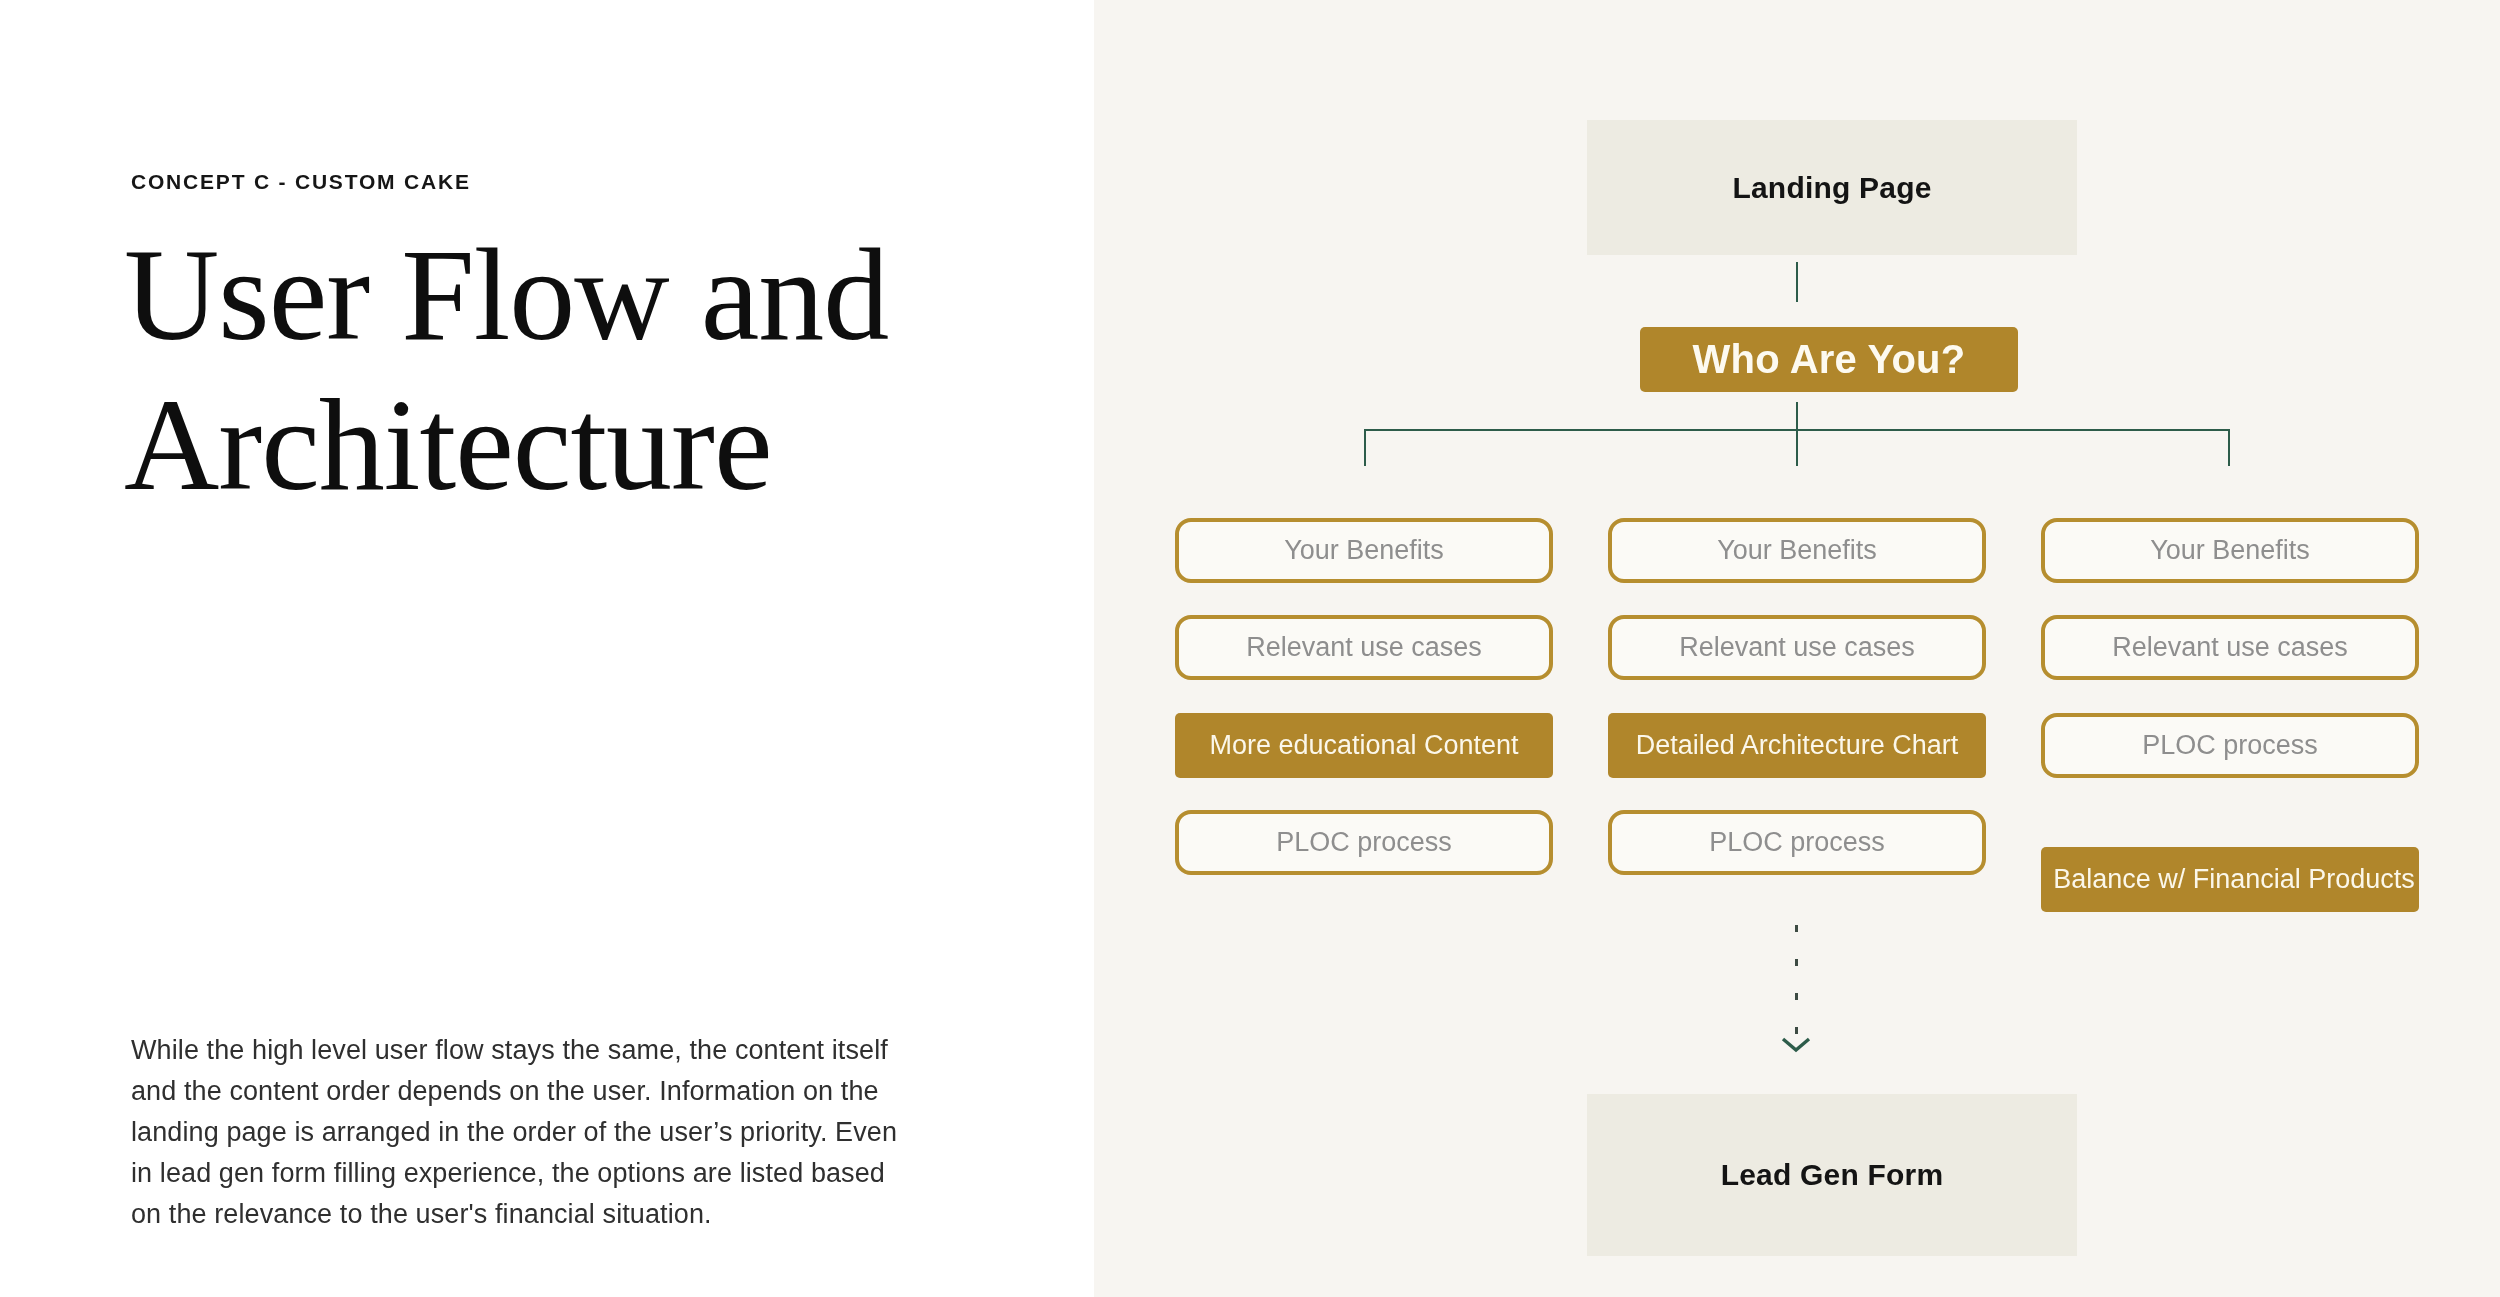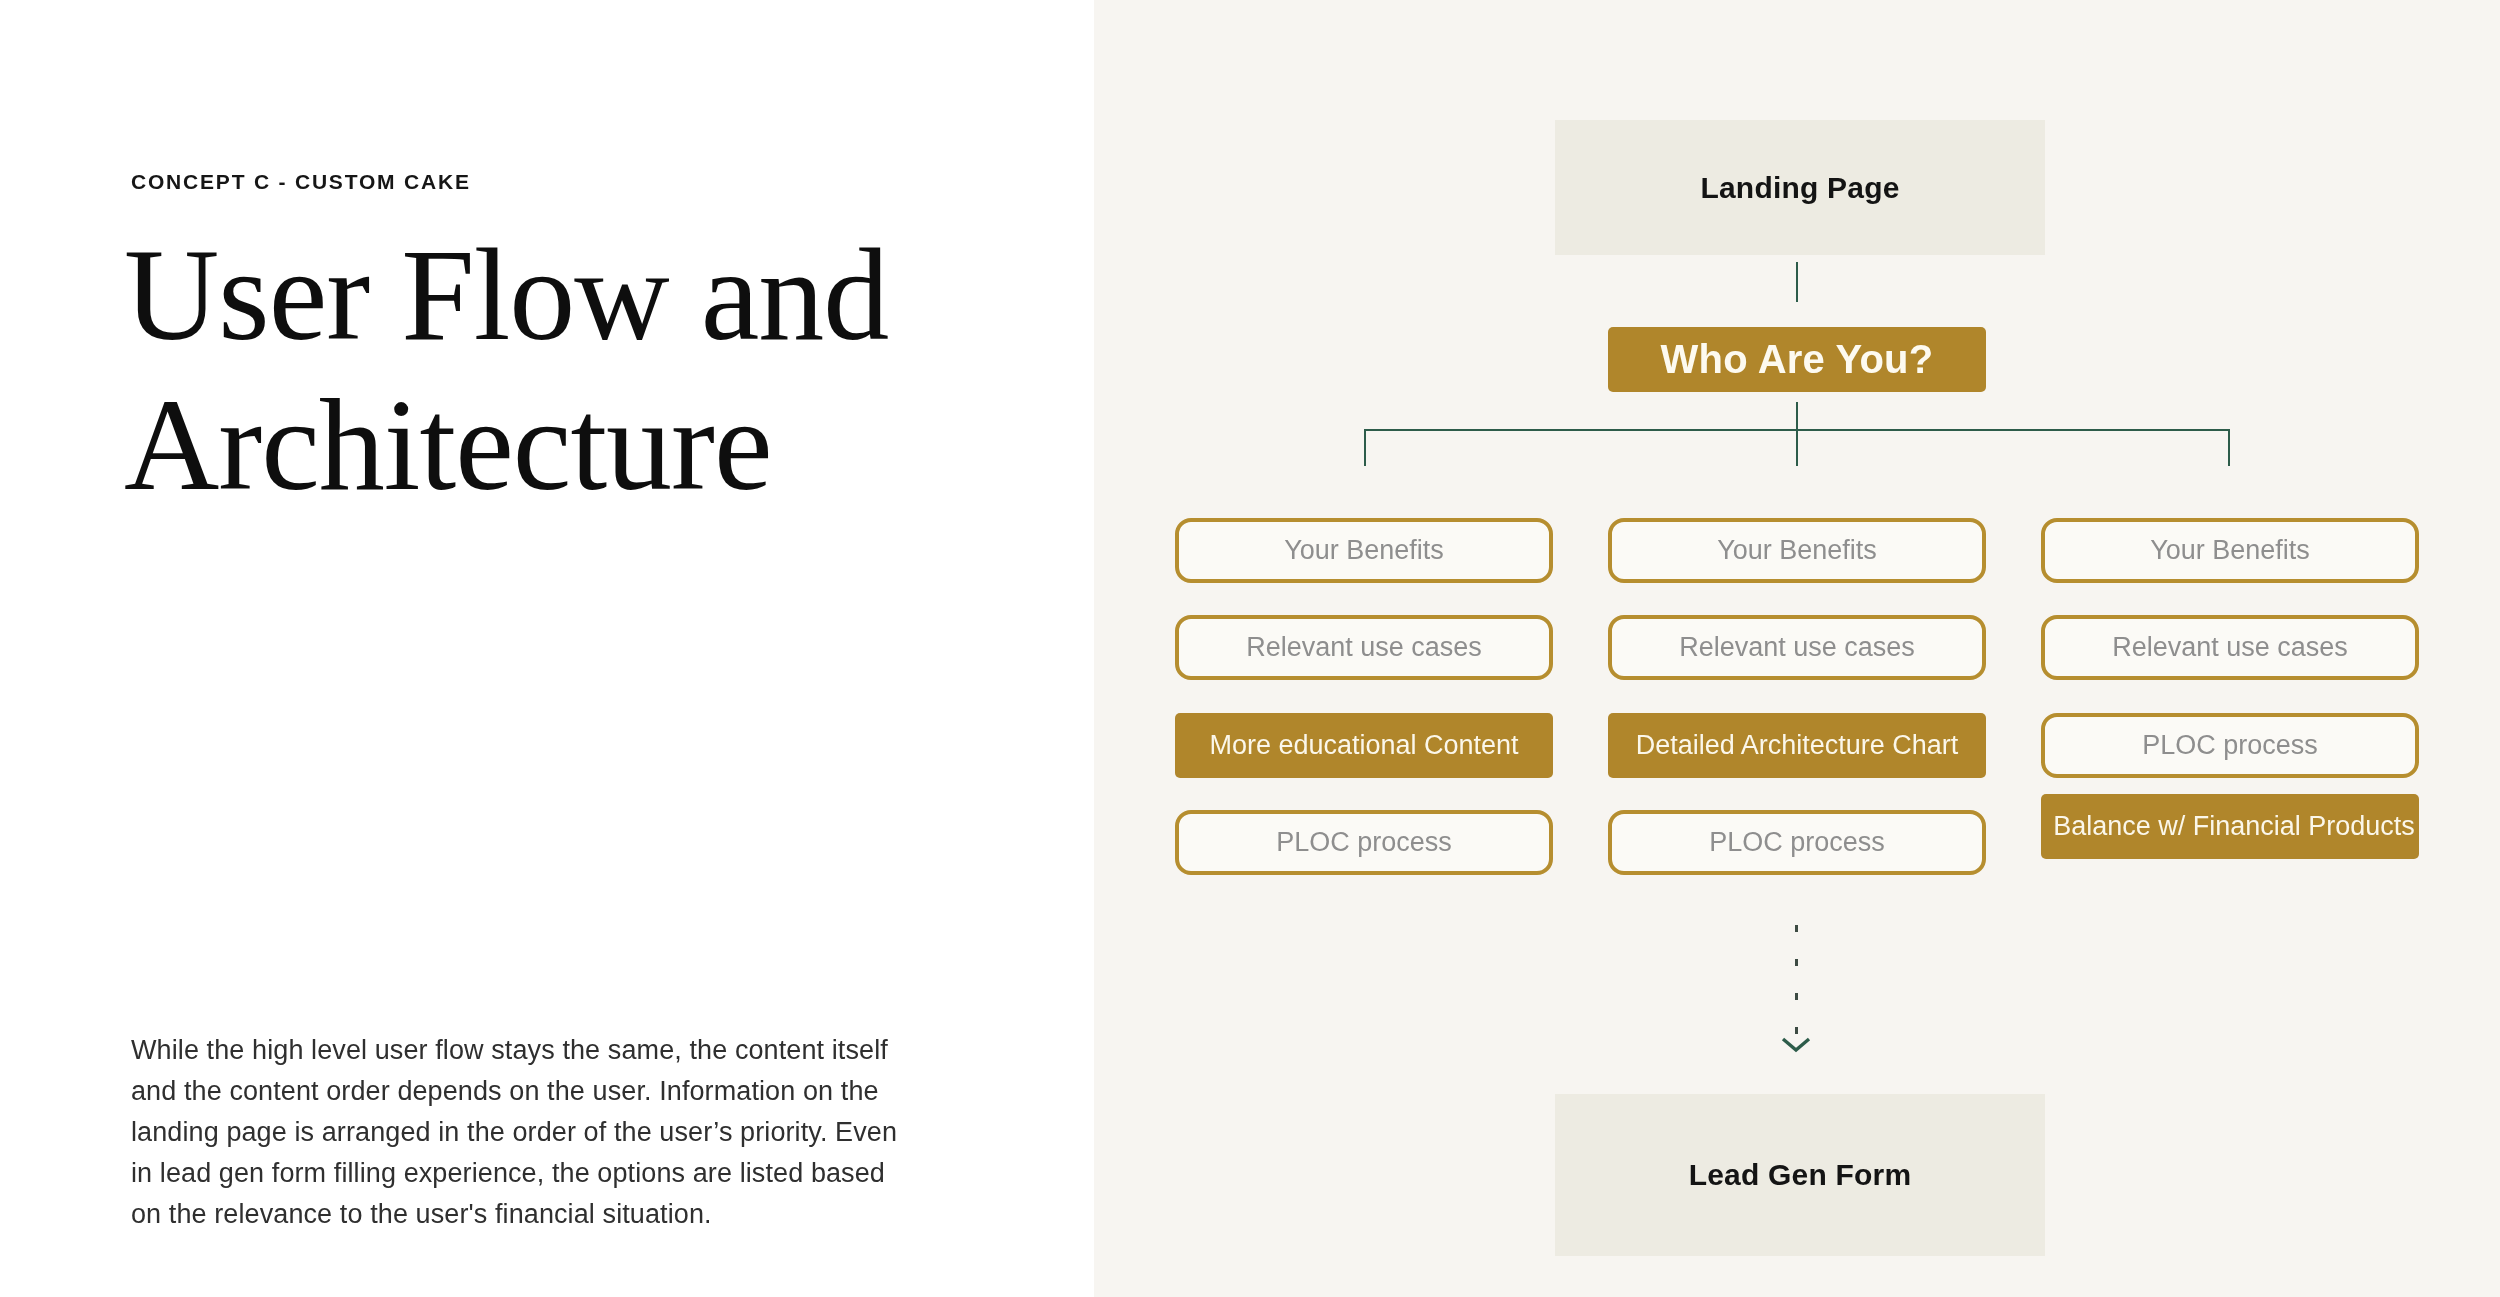--- a/index.html
+++ b/index.html
@@ -41,20 +41,21 @@
   }
 
   
   .right-panel{
     position:absolute;left:1094px;top:0;width:1406px;height:1297px;
     background:var(--panel-bg);
   }
   .node{
     position:absolute;display:flex;align-items:center;justify-content:center;
     text-align:right;
+    margin-left:32px;
   }
   .node.beige{
     background:var(--beige);color:#141414;
     font-size:30px;font-weight:700;letter-spacing:0.2px;
   }
   #landing{left:461px;top:120px;width:490px;height:135px;}
   #leadgen{left:461px;top:1094px;width:490px;height:162px;}
   .node.gold{
     background:var(--gold);color:#fdfaf0;border-radius:5px;
     font-size:40px;font-weight:700;letter-spacing:0.2px;
@@ -110,21 +111,21 @@
         <div class="flow-box outline" style="left: 81px; top: 615px;">Relevant use cases</div>
         <div class="flow-box filled" style="left: 81px; top: 713px;">More educational Content</div>
         <div class="flow-box outline" style="left: 81px; top: 810px;">PLOC process</div>
         <div class="flow-box outline" style="left: 514px; top: 518px;">Your Benefits</div>
         <div class="flow-box outline" style="left: 514px; top: 615px;">Relevant use cases</div>
         <div class="flow-box filled" style="left: 514px; top: 713px;">Detailed Architecture Chart</div>
         <div class="flow-box outline" style="left: 514px; top: 810px;">PLOC process</div>
         <div class="flow-box outline" style="left: 947px; top: 518px;">Your Benefits</div>
         <div class="flow-box outline" style="left: 947px; top: 615px;">Relevant use cases</div>
         <div class="flow-box outline" style="left: 947px; top: 713px;">PLOC process</div>
-        <div class="flow-box filled" style="left: 947px; top: 794px; padding-left: 8px;">Balance w/ Financial Products</div>
+        <div class="flow-box filled" style="left: 947px; top: 847px; padding-left: 8px;">Balance w/ Financial Products</div>
       </div>
 
     <div class="dash" style="left:701px;top:925px"></div>
     <div class="dash" style="left:701px;top:959px"></div>
     <div class="dash" style="left:701px;top:993px"></div>
     <div class="dash" style="left:701px;top:1027px"></div>
 
     <svg class="chevron" width="32" height="18" viewBox="0 0 32 18">
       <polyline points="3,3 16,14 29,3" fill="none" stroke="#2d5c4a" stroke-width="3.4"></polyline>
     </svg>

